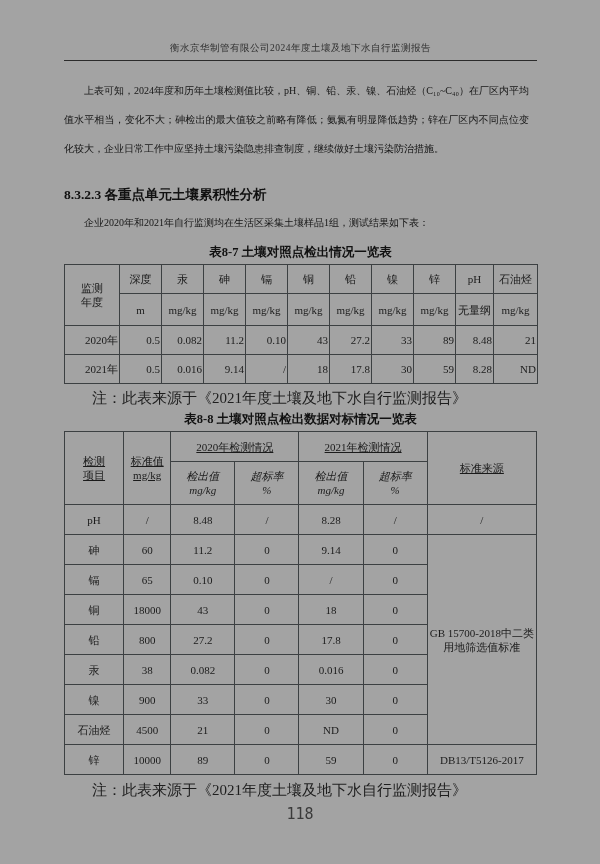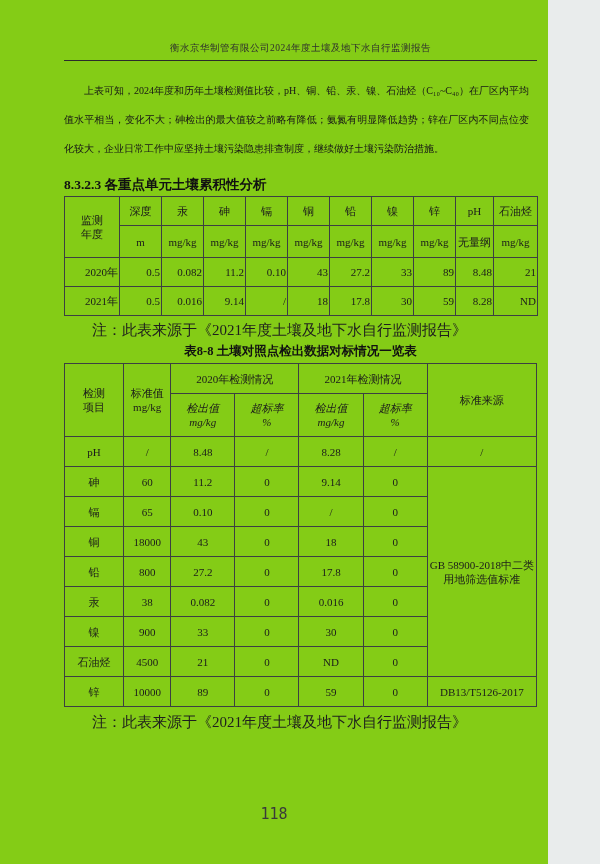--- a/index.html
+++ b/index.html
@@ -3,22 +3,22 @@
 <meta charset="utf-8">
 <style>
   html,body { margin:0; padding:0; }
   body {
     width:600px; height:864px;
     background:#e9ecec;
     font-family:"Liberation Serif","DejaVu Serif",serif;
   }
   .page {
     position:relative;
-    width:548px; height:864px;
-    background:#84cc16;
+    width:600px; height:864px;
+    background:#a3a3a3;
     color:#1b1b1b;
     overflow:hidden;
   }
   .content {
     position:absolute; left:64px; top:42px; width:473px;
   }
   .doc-header {
     text-align:center;
     font-size:9.5px;
     color:#2e2e2e;
@@ -28,21 +28,21 @@
   }
   .para {
     margin:15px 8px 0 0;
     font-size:10px;
     line-height:29px;
     text-align:justify;
     text-indent:2em;
     color:#161616;
   }
   .section-heading {
-    margin:11px 0 0 0;
+    margin:21px 0 0 0;
     font-size:13.5px;
     font-weight:bold;
     line-height:22px;
     color:#111;
   }
   .para-2 { margin-top:2px; }
   .table-title {
     margin:7px 0 3px 0;
     text-align:center;
     font-size:12.5px;
@@ -62,21 +62,21 @@
     border:1px solid #3c4042;
     padding:1px 1px;
     font-weight:normal;
     vertical-align:middle;
     line-height:14px;
     overflow:hidden;
   }
   .t1-name-row th { height:26px; }
   .t1-unit-row th { height:29px; }
   .t1-data-row td { height:26px;text-align:right; }
-  .t2-group-row th { height:27px; }
+  .t2-group-row th { height:27px;text-decoration:underline; }
   .t2-sub-row th { height:40px;font-style:italic; }
   .t2-data-row td { height:27px; }
   .note {
     margin:4px 0 2px 28px;
     font-size:15px;
     color:#1e1e1e;
   }
   .note-1 { margin-top:5px; margin-bottom:2px; }
   .note-2 { margin-top:6px; }
   .page-number {
@@ -95,21 +95,23 @@
   <div class="content">
 
     <div class="doc-header">
       <span>衡水京华制管有限公司2024年度土壤及地下水自行监测报告</span>
     </div>
 
     <p class="para">上表可知，2024年度和历年土壤检测值比较，pH、铜、铅、汞、镍、石油烃（C₁₀~C₄₀）在厂区内平均值水平相当，变化不大；砷检出的最大值较之前略有降低；氨氮有明显降低趋势；锌在厂区内不同点位变化较大，企业日常工作中应坚持土壤污染隐患排查制度，继续做好土壤污染防治措施。</p>
 
     <div class="section-heading">8.3.2.3 各重点单元土壤累积性分析</div>
 
-
+    <p class="para para-2">企业2020年和2021年自行监测均在生活区采集土壤样品1组，测试结果如下表：</p>
+
+    <div class="table-title">表8-7 土壤对照点检出情况一览表</div>
 
     <table>
       <colgroup>
         <col style="width:55px">
           <col style="width:42px">
           <col style="width:42px">
           <col style="width:42px">
         <col style="width:42px">
           <col style="width:42px">
           <col style="width:42px">
@@ -235,21 +237,21 @@
           <td>/</td>
           <td>/</td>
         </tr>
         <tr class="t2-data-row">
           <td>砷</td>
           <td>60</td>
           <td>11.2</td>
           <td>0</td>
           <td>9.14</td>
           <td>0</td>
-          <td rowspan="7">GB 58900-2018中二类用地筛选值标准</td>
+          <td rowspan="7">GB 15700-2018中二类用地筛选值标准</td>
         </tr>
         <tr class="t2-data-row">
           <td>镉</td>
           <td>65</td>
           <td>0.10</td>
           <td>0</td>
           <td>/</td>
           <td>0</td>
         </tr>
         <tr class="t2-data-row">

